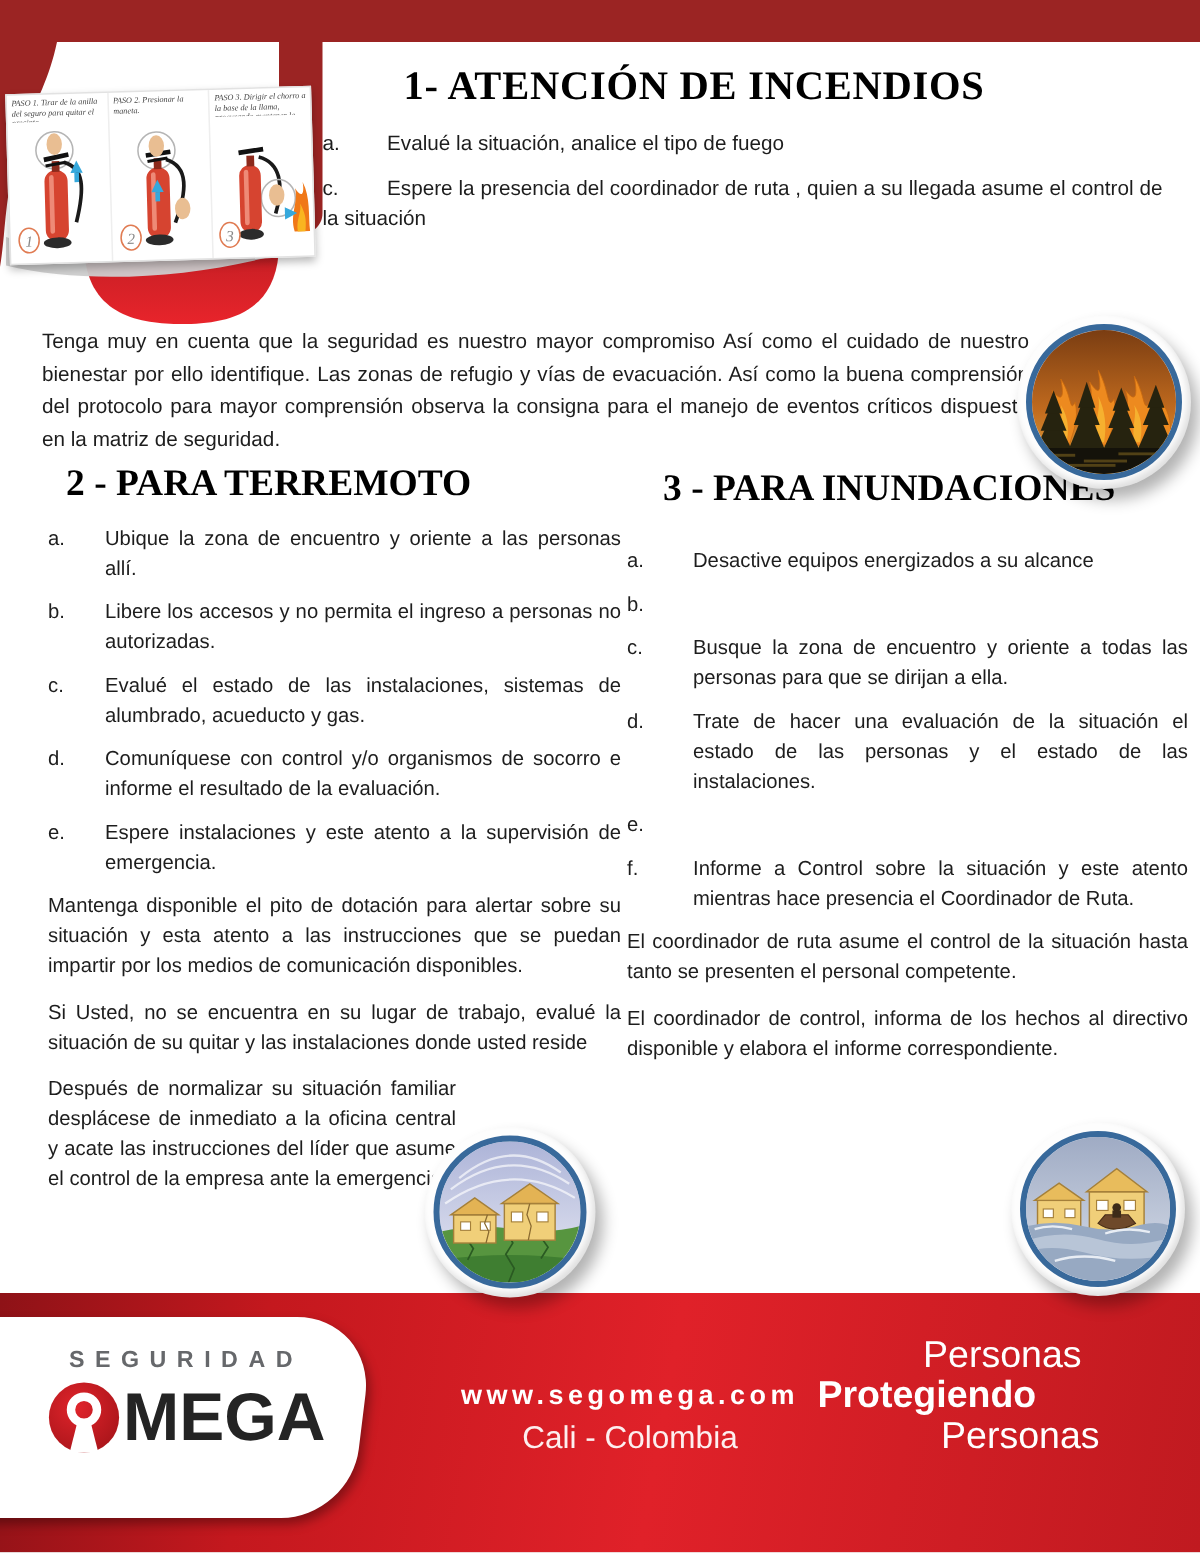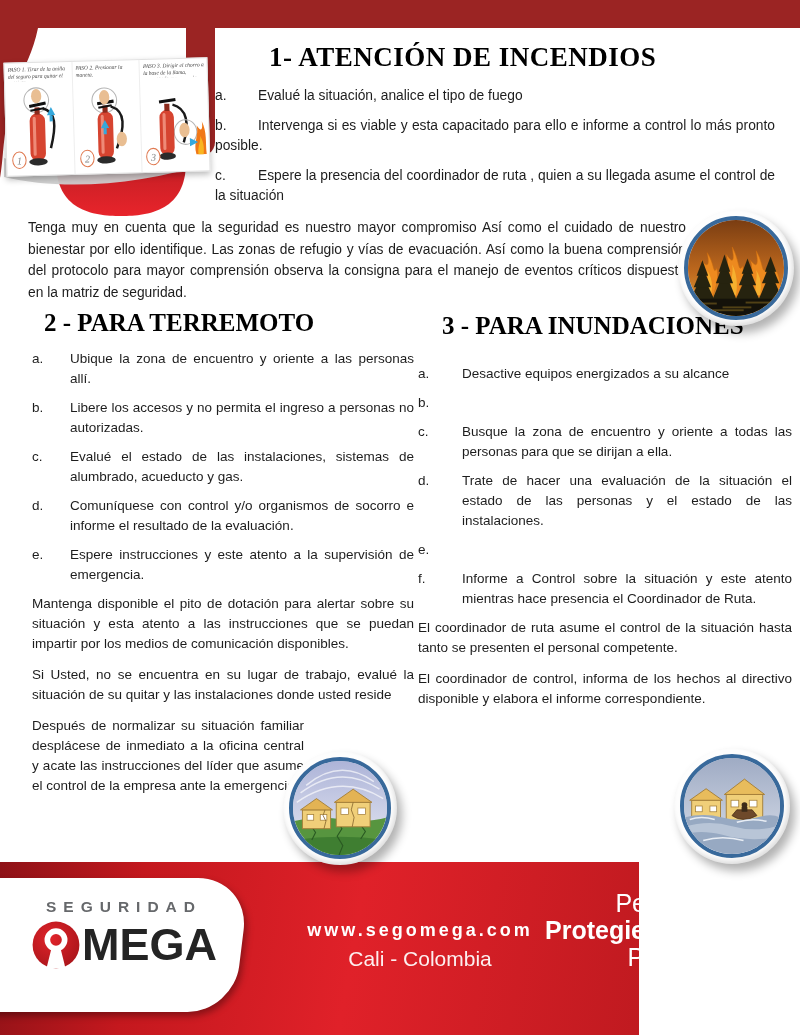--- a/index.html
+++ b/index.html
@@ -39,21 +39,21 @@
   
   .badge{position:absolute;border-radius:50%;background:#fdfdfd;padding:6px;
          box-shadow:5px 7px 10px rgba(0,0,0,.30), inset -2px -3px 5px rgba(0,0,0,.12);z-index:4;}
   .badge-ring{width:100%;height:100%;border-radius:50%;border:4px solid #38699B;
               overflow:hidden;box-sizing:border-box;background:#cfd6e2;}
   .badge-ring svg{display:block;width:100%;height:100%;}
   .badge-fire{left:678px;top:210px;width:104px;height:104px;}
   .badge-quake{left:283px;top:751px;width:102px;height:102px;}
   .badge-flood{left:674px;top:748px;width:104px;height:104px;}
   
-  .footer{position:absolute;left:0;top:862px;width:639px;height:173px;
+  .footer{position:absolute;left:0;top:862px;width:800px;height:173px;
           background:linear-gradient(100deg,#8E1217 0%,#C4181E 22%,#E02129 55%,#C01A20 100%);}
   .logo-tab{position:absolute;left:-14px;top:16px;width:264px;height:134px;background:#fff;
             border-radius:0 52px 46px 0;box-shadow:3px 4px 7px rgba(0,0,0,.35);
             transform:skewX(-7deg);transform-origin:0 0;}
   .logo-box{position:absolute;left:30px;top:36px;width:200px;}
   .brand-word{font-size:15.5px;font-weight:bold;letter-spacing:7px;color:#66686B;
               text-align:center;width:188px;}
   .brand-row{display:flex;align-items:center;margin-top:3px;}
   .brand-mega{font-size:45px;font-weight:bold;color:#242424;letter-spacing:0;line-height:48px;}
   .site-block{position:absolute;left:288px;top:58px;width:264px;text-align:center;color:#fff;}
@@ -141,23 +141,20 @@
       </svg>
     </div>
   </div>
 
   <h1 class="sec-title title1">1- ATENCIÓN DE INCENDIOS</h1>
   <div class="sec1-items">
     <div class="s1item">
       <span class="lbl">a.</span><span>Evalué la situación, analice el tipo de fuego</span>
     </div>
     <div class="s1item">
-      <span class="lbl">b.</span><span>Intervenga si es viable y esta capacitado para ello e informe a control lo más pronto posible.</span>
-    </div>
-    <div class="s1item">
       <span class="lbl">c.</span><span>Espere la presencia del coordinador de ruta , quien a su llegada asume el control de la situación</span>
     </div>
   </div>
   <div class="intro">Tenga muy en cuenta que la seguridad es nuestro mayor compromiso  Así como el cuidado de nuestro bienestar por ello identifique. Las zonas de refugio y vías de evacuación. Así como la buena comprensión del protocolo para mayor comprensión observa  la consigna para el manejo de eventos críticos dispuesta en la  matriz de seguridad.</div>
 
   <div class="badge badge-fire">
     <div class="badge-ring">
       <svg viewBox="0 0 100 100" preserveAspectRatio="none">
         <defs>
           <linearGradient id="fsky" x1="0" y1="0" x2="0" y2="1">
@@ -216,21 +213,21 @@
     <div class="itemrow">
       <span>c.</span>
       <span class="txt">Evalué el estado de las instalaciones, sistemas de alumbrado, acueducto y gas.</span>
     </div>
     <div class="itemrow">
       <span>d.</span>
       <span class="txt">Comuníquese con control y/o organismos de socorro e informe el resultado de la evaluación.</span>
     </div>
     <div class="itemrow">
       <span>e.</span>
-      <span class="txt">Espere instrucciones y este atento a la supervisión de emergencia.</span>
+      <span class="txt">Espere instalaciones y este atento a la supervisión de emergencia.</span>
     </div>
     <p class="para">Mantenga disponible el pito de dotación para alertar  sobre su situación y esta atento a las instrucciones que se puedan impartir por los medios de comunicación disponibles.</p>
     <p class="para">Si Usted, no se encuentra en su lugar de trabajo, evalué la situación de su quitar y las instalaciones donde usted reside</p>
     <p class="para narrow">Después de normalizar su situación familiar desplácese de inmediato a la oficina central y acate las instrucciones del líder que asume el control de la empresa ante la emergencia.</p>
   </div>
 
   <div class="badge badge-quake">
     <div class="badge-ring">
       <svg viewBox="0 0 100 100" preserveAspectRatio="none">
         <defs>

